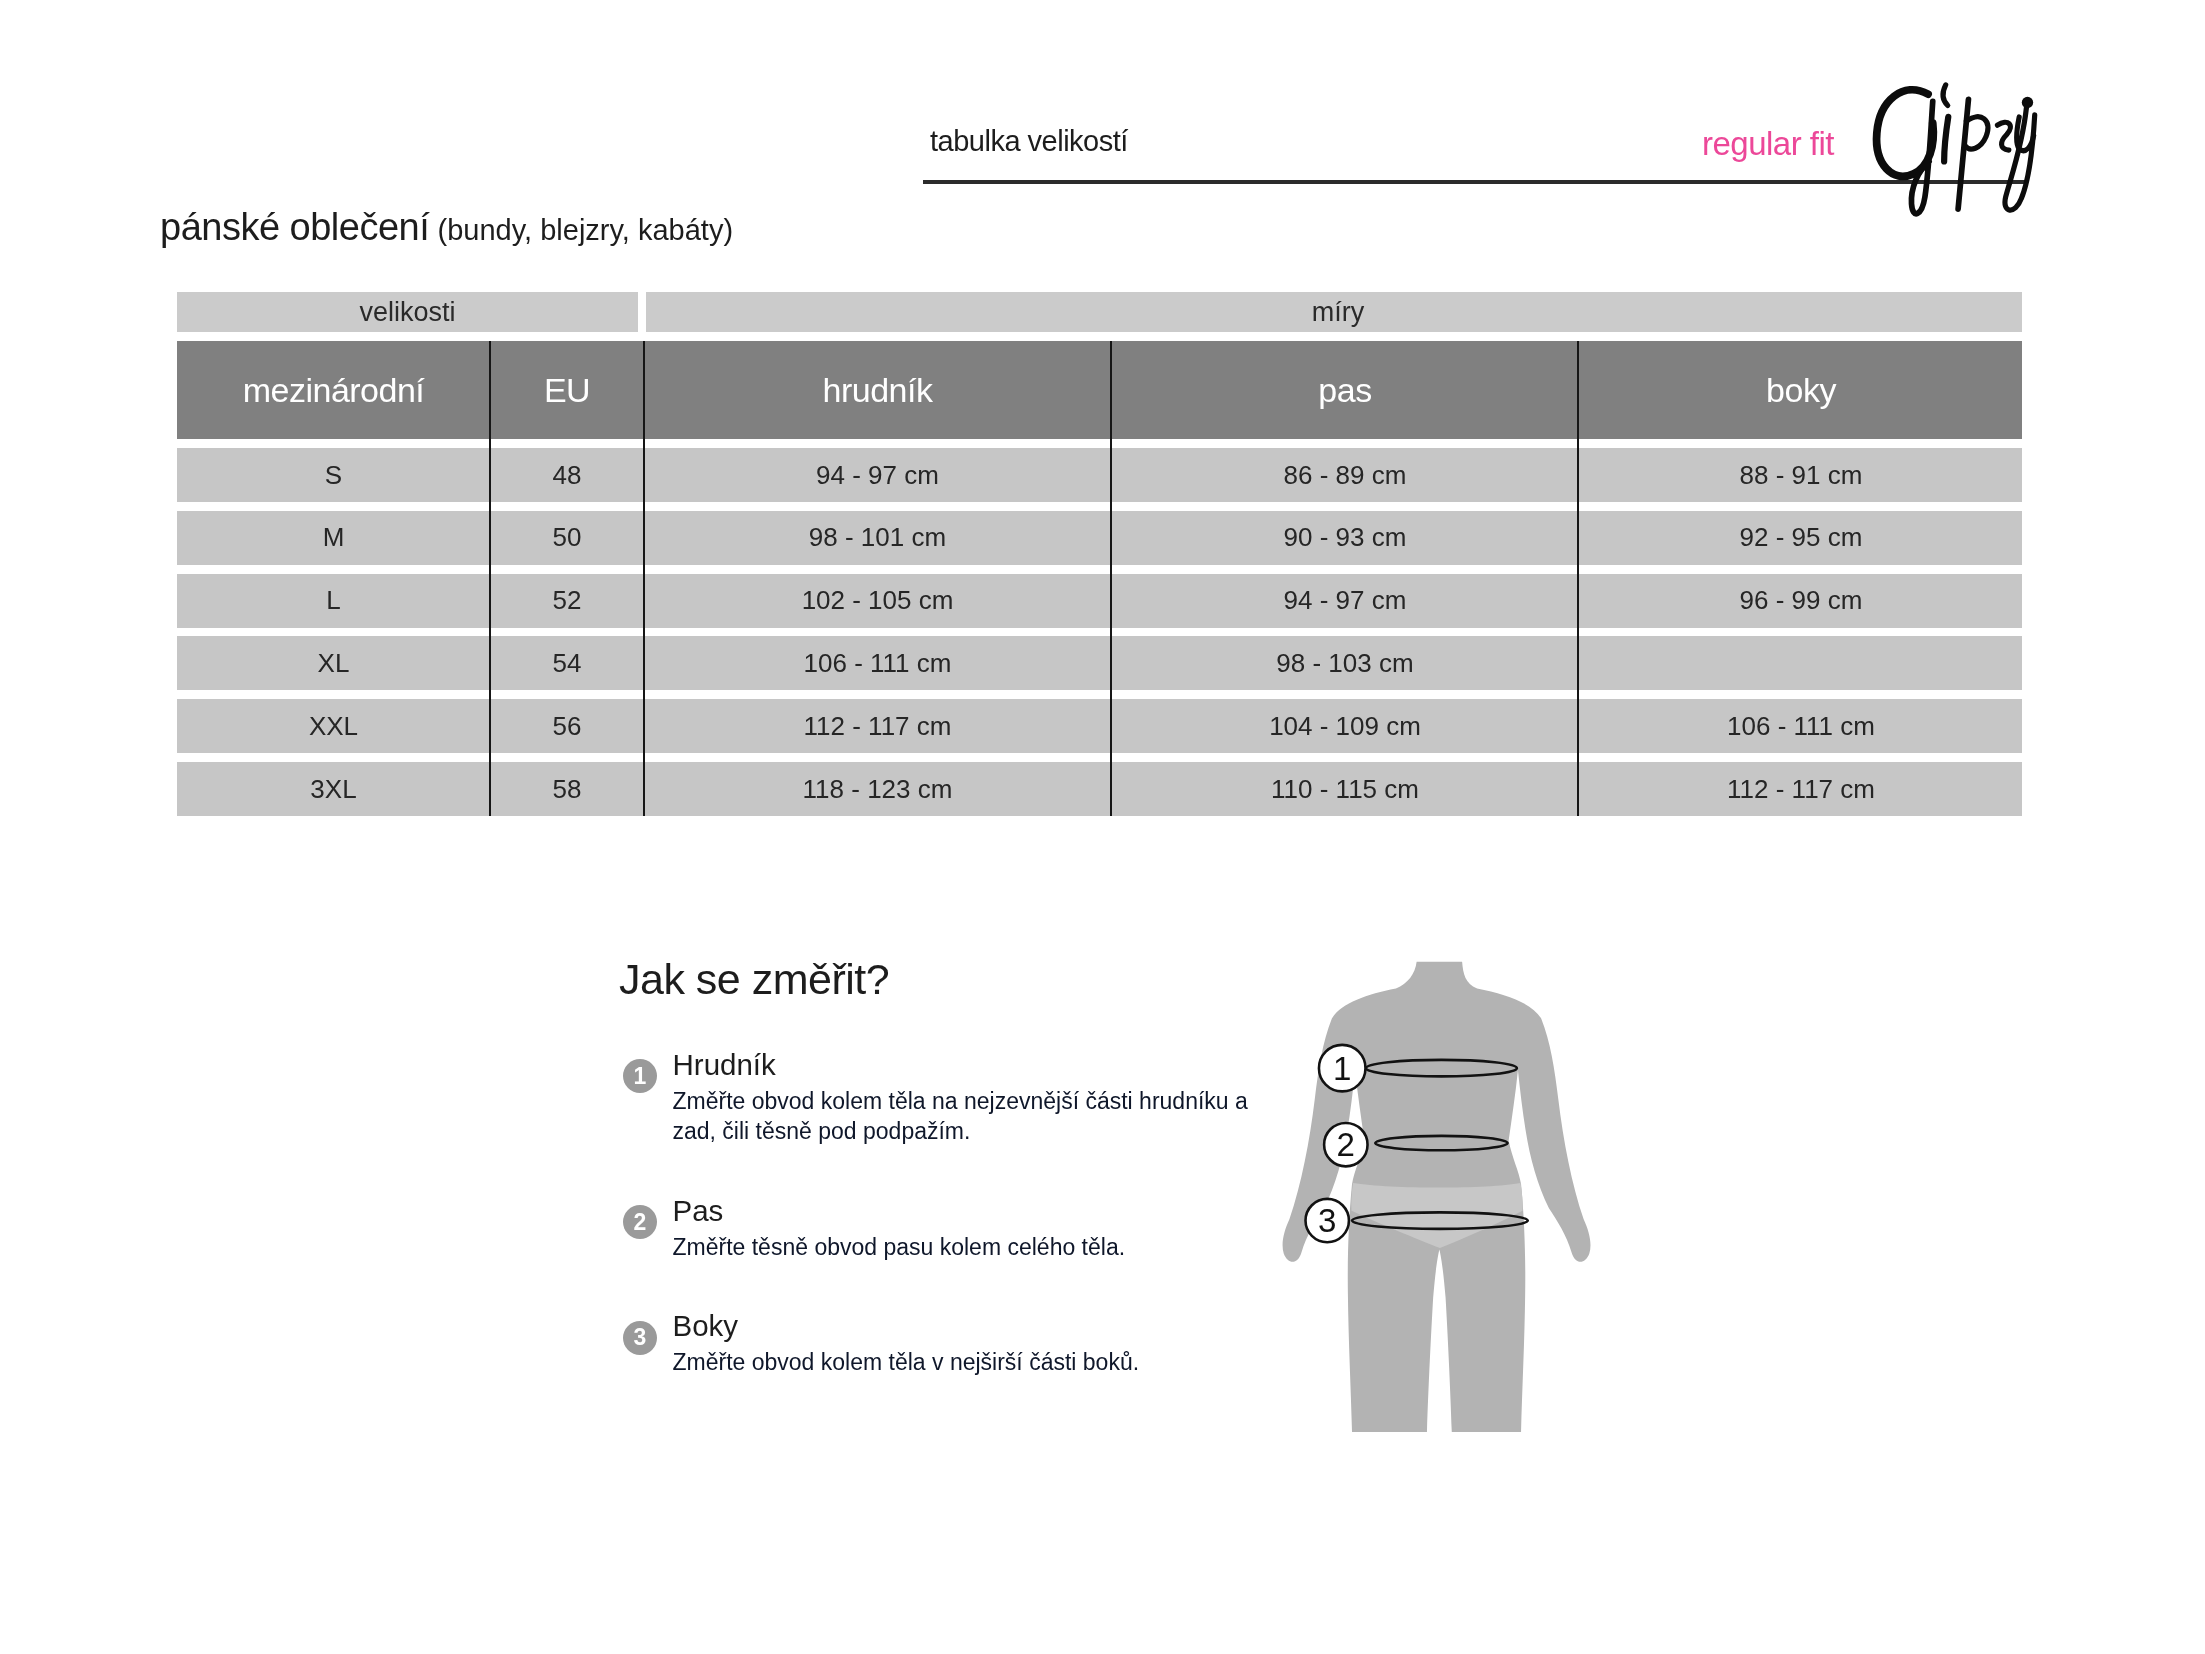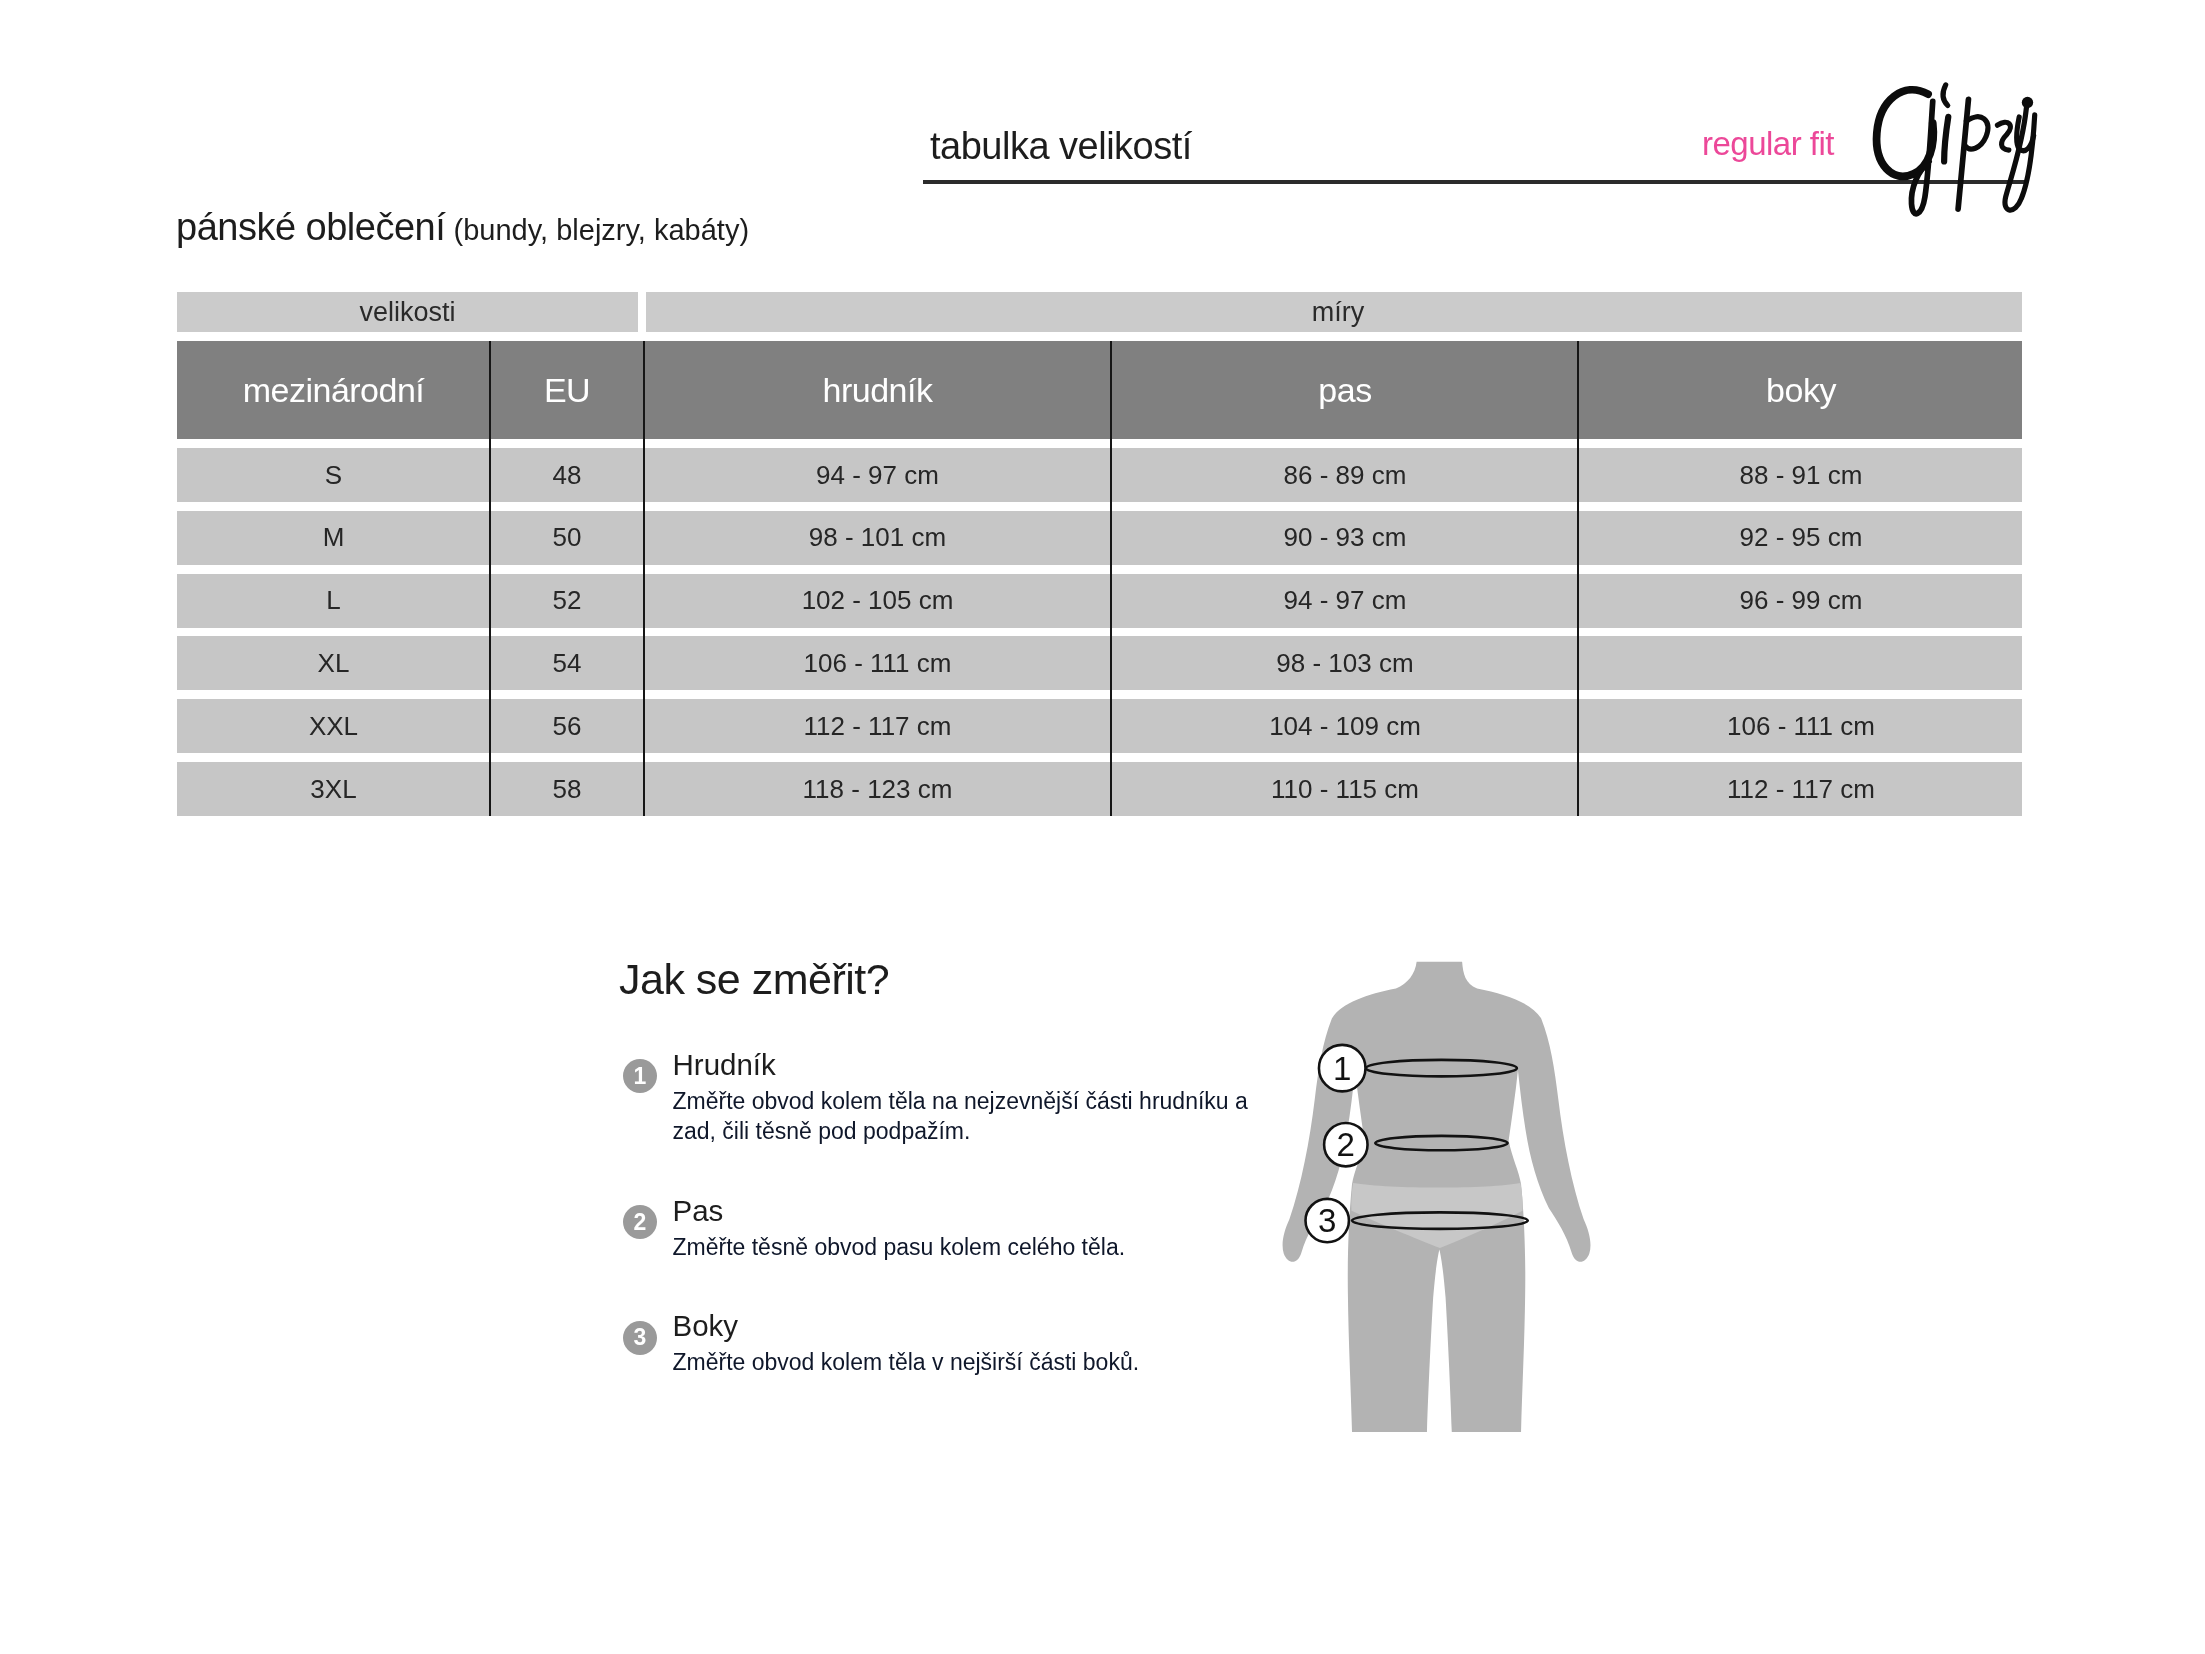--- a/index.html
+++ b/index.html
@@ -9,35 +9,35 @@
     font-family: "Liberation Sans", sans-serif;
     color: #222222;
     position: relative;
     overflow: hidden;
   }
   .abs { position: absolute; }
 
   
   .header-title {
     left: 930px; top: 125px;
-    font-size: 38px; letter-spacing: -0.5px; color: #1d1d1d;
+    font-size: 29px; letter-spacing: -0.5px; color: #1d1d1d;
   }
   .fit-label {
     right: 371px; top: 125px;
     font-size: 33px; letter-spacing: -0.5px; color: #ec4899;
   }
   .header-rule {
     left: 923px; top: 180px;
     width: 1102px; height: 3.6px;
     background: #2b2b2b;
   }
   .logo-box { left: 1867px; top: 63px; width: 176px; height: 171px; }
 
   
-  .section-line { left: 176px; top: 206px; white-space: nowrap; }
+  .section-line { left: 160px; top: 206px; white-space: nowrap; }
   .section-line .big   { font-size: 38px; color: #1d1d1d; letter-spacing: -0.5px; }
   .section-line .small { font-size: 29px; color: #1d1d1d; margin-left: 8.3px; }
 
   
   .size-table { left: 177px; top: 292px; width: 1845px; }
   .group-header { display: flex; gap: 7.8px; height: 40px; margin-bottom: 9.3px; }
   .gh-cell {
     background: #cbcbcb; color: #2a2a2a; font-size: 27px;
     display: flex; align-items: center; justify-content: center;
   }

